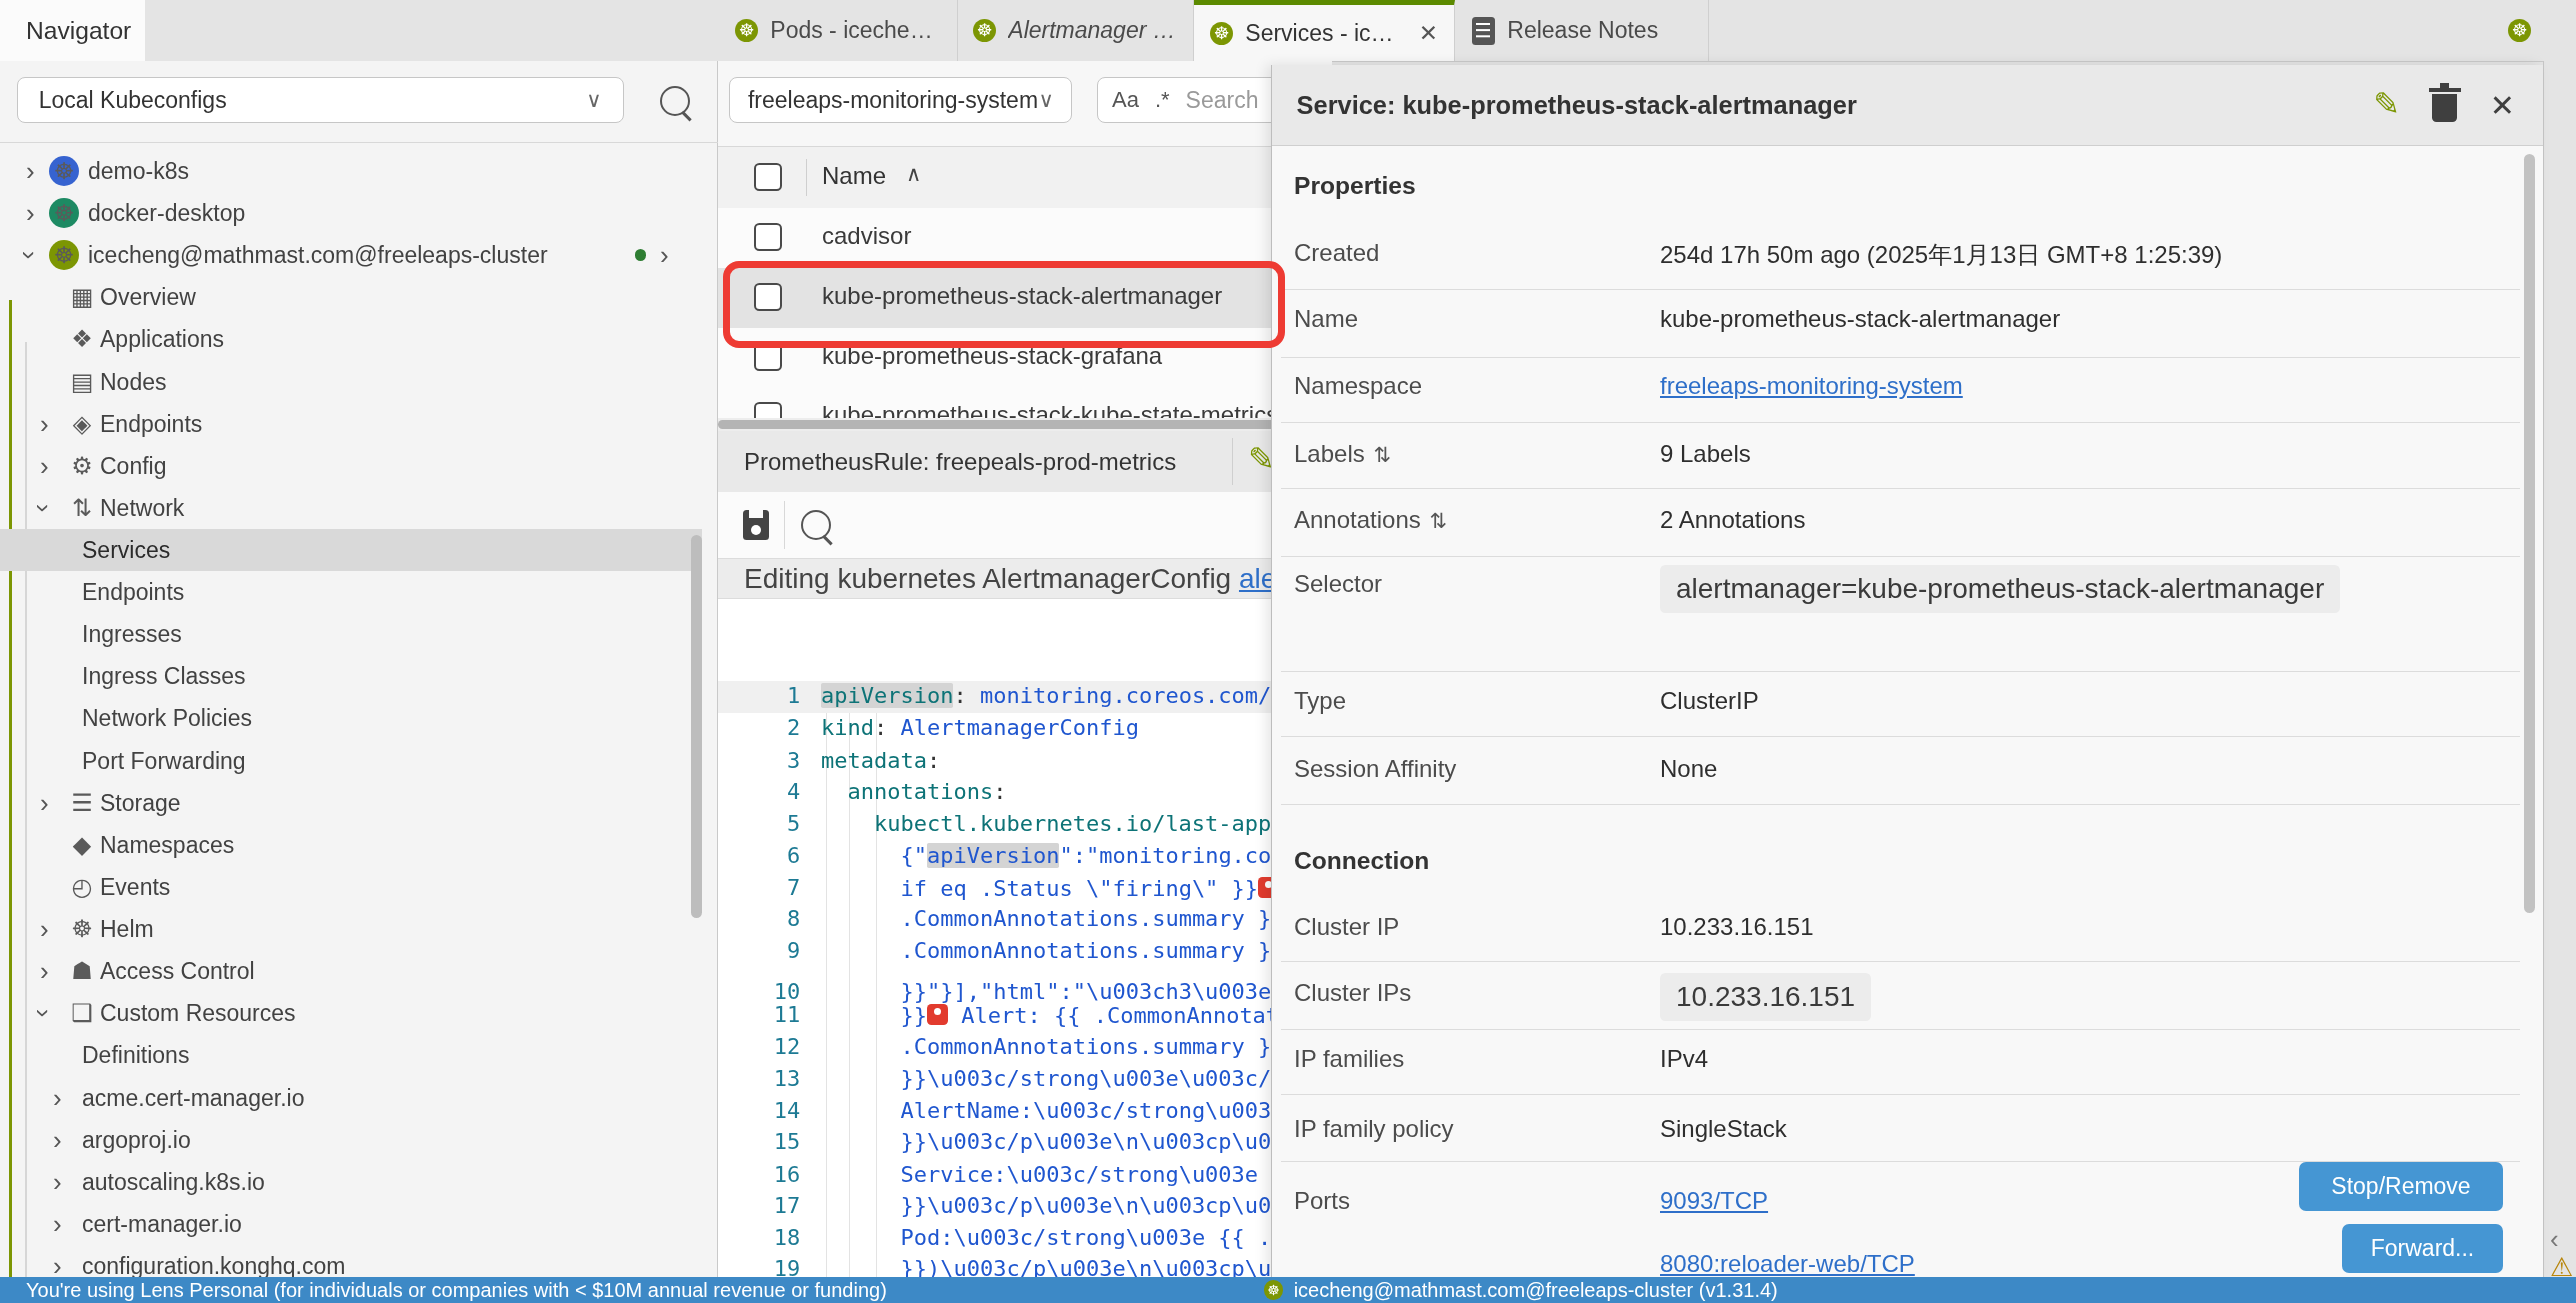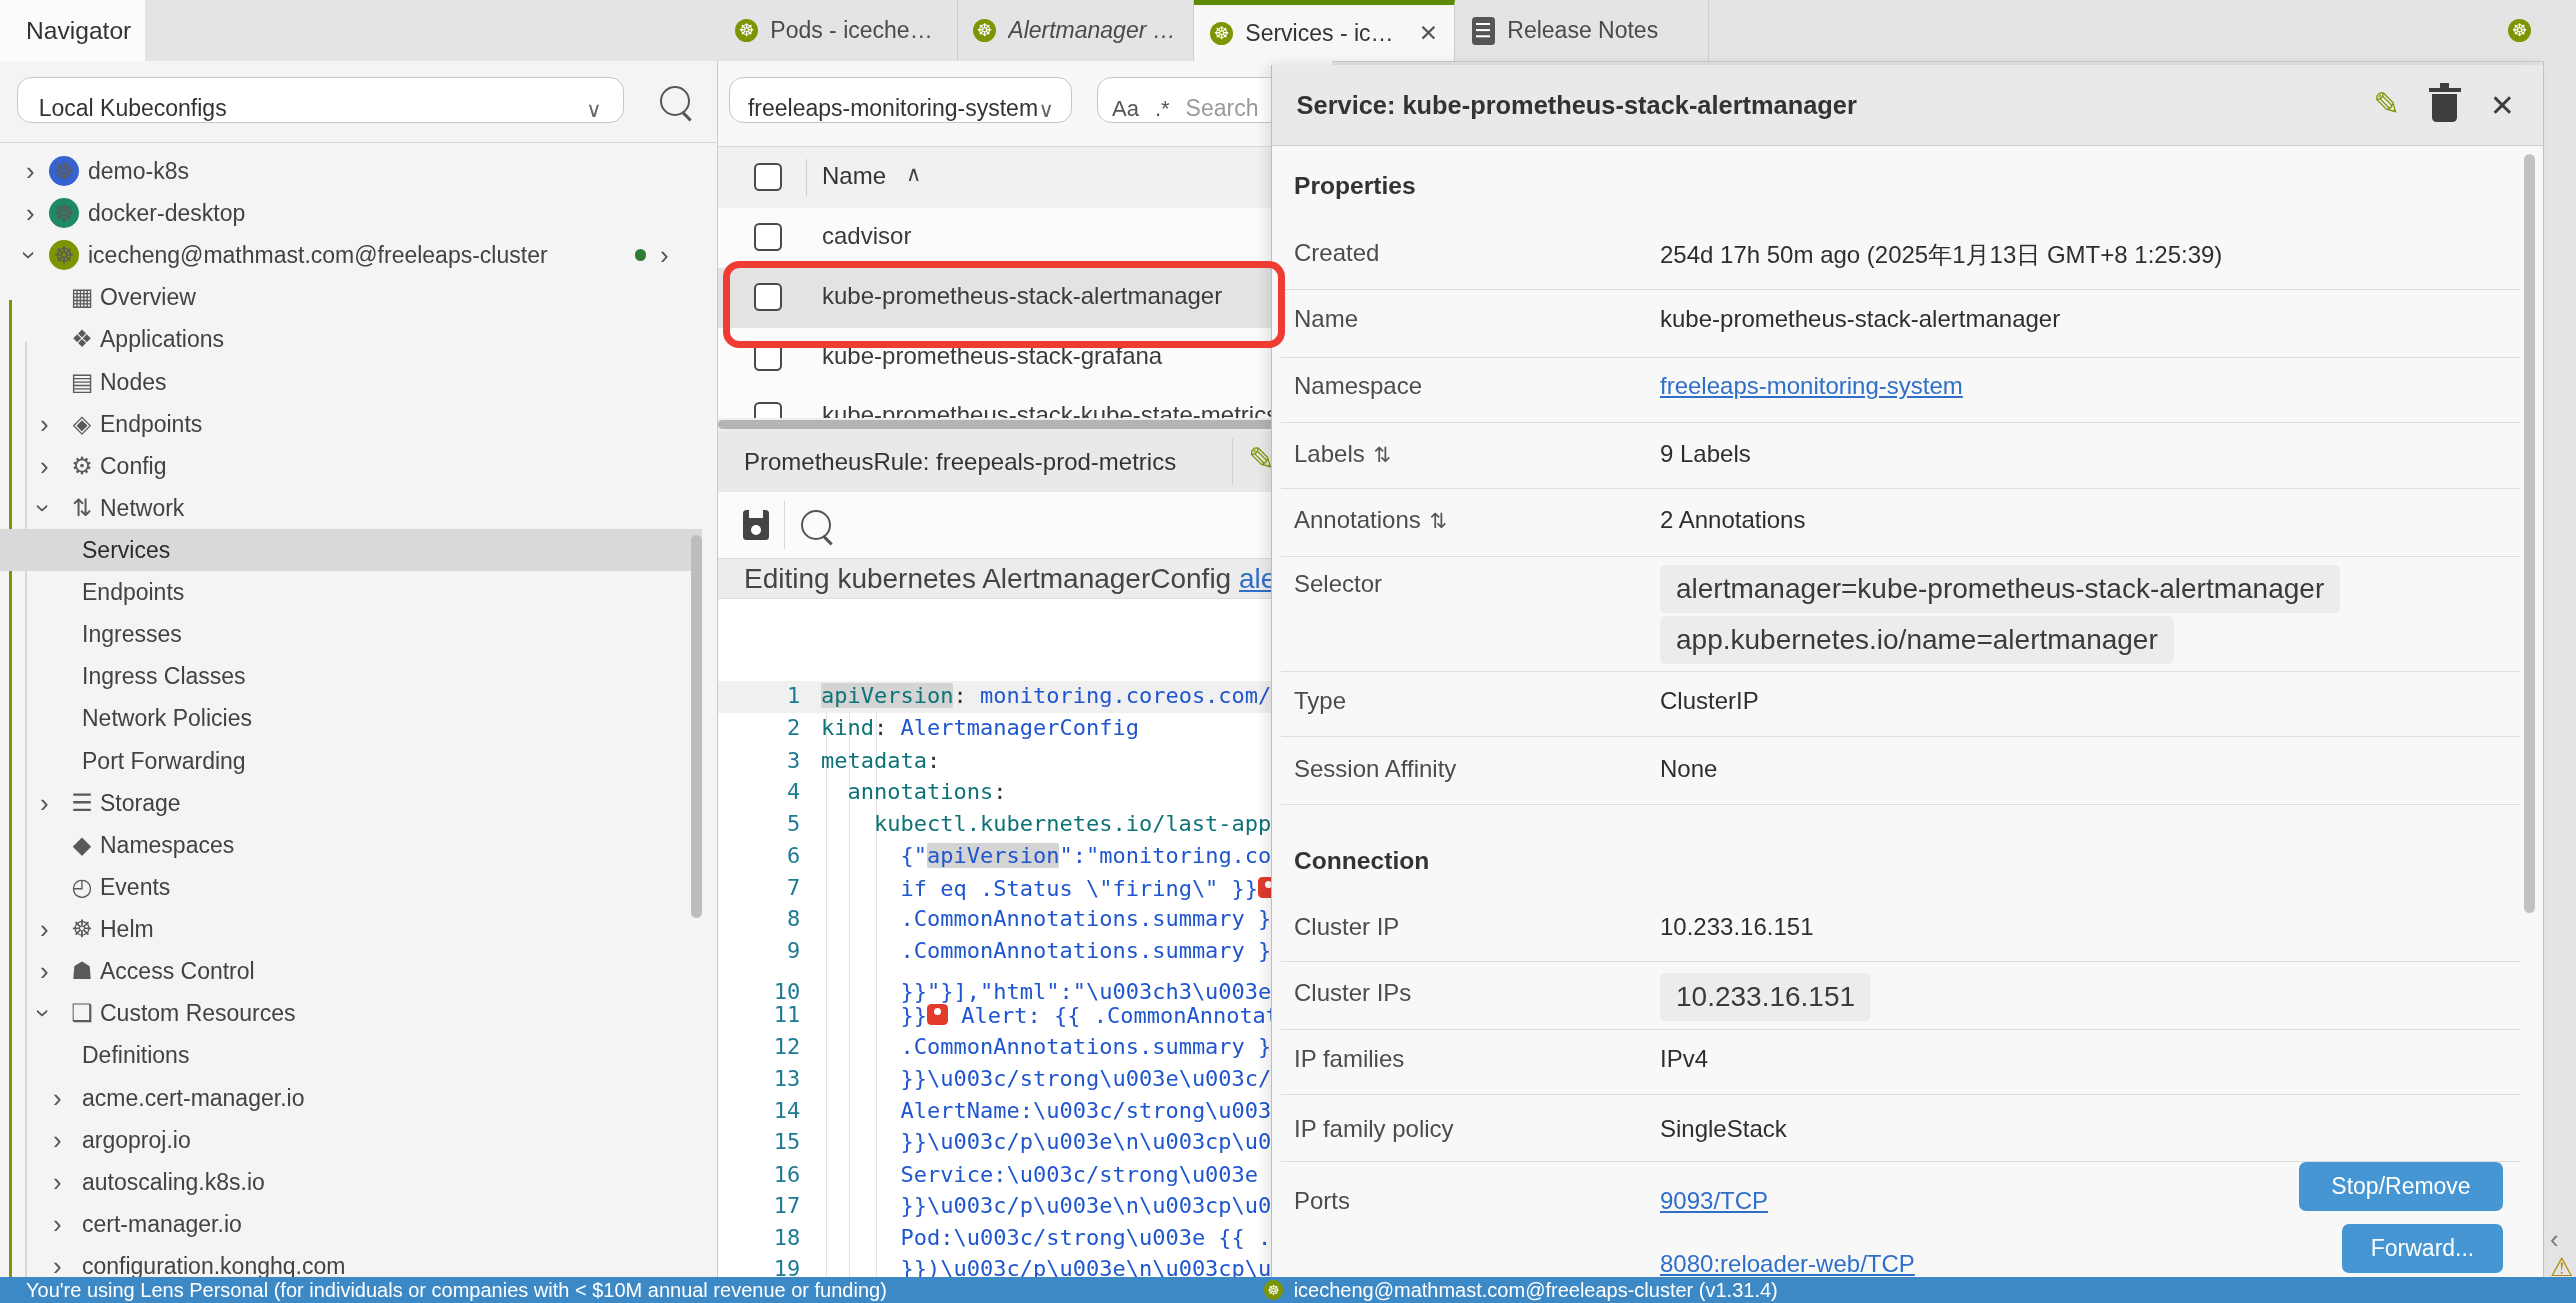--- a/index.html
+++ b/index.html
@@ -18,22 +18,22 @@
   .tab-label{margin-left:12.3px;white-space:nowrap;overflow:hidden;text-overflow:ellipsis;max-width:189px;}
   .tab .close{margin-left:14px;font-size:23px;color:#555;}
   .k8s{display:inline-flex;align-items:center;justify-content:center;width:35px;height:35px;border-radius:50%;
        color:#fff;font-size:26px;flex:0 0 auto;}
   .k8s.small{width:23px;height:23px;font-size:17.5px;}
   .docicon{width:23px;height:28px;background:#555;border-radius:3.5px;position:relative;flex:0 0 auto;}
   .docicon::after{content:"";position:absolute;left:4.4px;top:6.1px;width:14px;height:2.6px;background:#fff;
        box-shadow:0 6.1px 0 #fff,0 12.3px 0 #fff;}
   
   #sidebar{left:0;top:61px;width:718px;height:1216px;background:#f4f4f4;border-right:0.9px solid #c9c9c9;box-sizing:border-box;}
-  .selectbox{box-sizing:border-box;background:#fff;border:0.9px solid #c6c6c6;border-radius:14px;
-       display:flex;align-items:flex-end;font-size:23px;color:#333;}
+  .selectbox{box-sizing:border-box;background:#fff;border:0.9px solid #c6c6c6;border-radius:8px;
+       display:flex;align-items:center;font-size:23px;color:#333;}
   #kubeconfig-select{left:16.7px;top:16px;width:607px;height:46px;padding:0 21px;}
   #kubeconfig-select .chev{margin-left:auto;color:#666;font-size:21px;}
   .mag{width:26px;height:26px;border:2.6px solid #555;border-radius:50%;position:relative;}
   .mag::after{content:"";position:absolute;width:3.1px;height:12.3px;background:#555;left:23px;top:22px;transform:rotate(-45deg);}
   #sidebar-search{left:660px;top:24.6px;}
   #sidebar-divider{left:0;top:81px;width:718px;height:0.9px;background:#d8d8d8;}
   #tree{left:0;top:89px;width:718px;height:1127px;overflow:hidden;}
   .trow{position:absolute;left:0;width:702px;height:42px;display:flex;align-items:center;font-size:23px;color:#424242;}
   .trow.selected{background:#d9d9d9;color:#2b2b2b;}
   .trow .chev{position:absolute;color:#555;font-size:26px;line-height:26px;}
@@ -387,21 +387,20 @@
       <div class="dvalue" style="top: 226px;"><a href="#">freeleaps-monitoring-system</a></div>
       <div class="ddiv" style="top: 276px;"></div>
       <div class="dlabel" style="top: 294px;">Labels<span class="sorticon">⇅</span></div>
       <div class="dvalue" style="top: 294px;">9 Labels</div>
       <div class="ddiv" style="top: 342px;"></div>
       <div class="dlabel" style="top: 360px;">Annotations<span class="sorticon">⇅</span></div>
       <div class="dvalue" style="top: 360px;">2 Annotations</div>
       <div class="ddiv" style="top: 410px;"></div>
       <div class="dlabel" style="top: 424px;">Selector</div>
       <div class="dvalue" style="top: 419px;"><span class="badge">alertmanager=kube-prometheus-stack-alertmanager</span></div>
-      <div class="dvalue" style="top: 470px;"><span class="badge">app.kubernetes.io/name=alertmanager</span></div>
       <div class="ddiv" style="top: 525px;"></div>
       <div class="dlabel" style="top: 541px;">Type</div>
       <div class="dvalue" style="top: 541px;">ClusterIP</div>
       <div class="ddiv" style="top: 590px;"></div>
       <div class="dlabel" style="top: 609px;">Session Affinity</div>
       <div class="dvalue" style="top: 609px;">None</div>
       <div class="ddiv" style="top: 658px;"></div>
       <div class="dhead" style="top: 701px;">Connection</div>
       <div class="dlabel" style="top: 767px;">Cluster IP</div>
       <div class="dvalue" style="top: 767px;">10.233.16.151</div>

